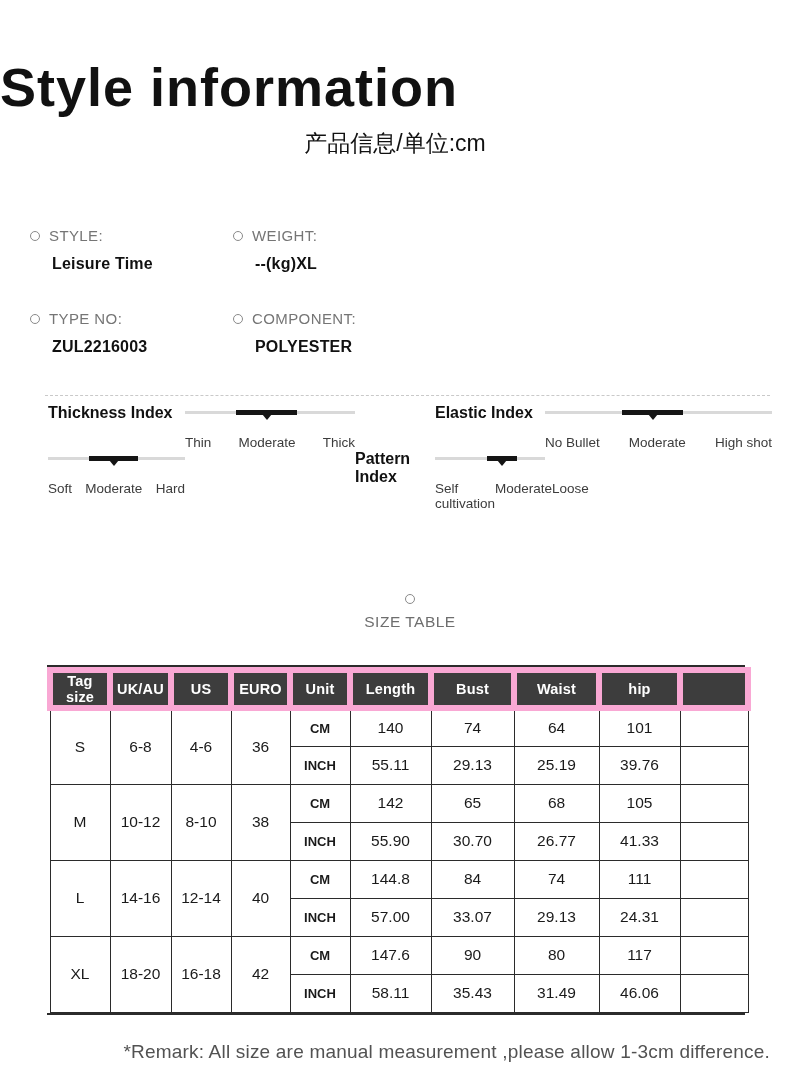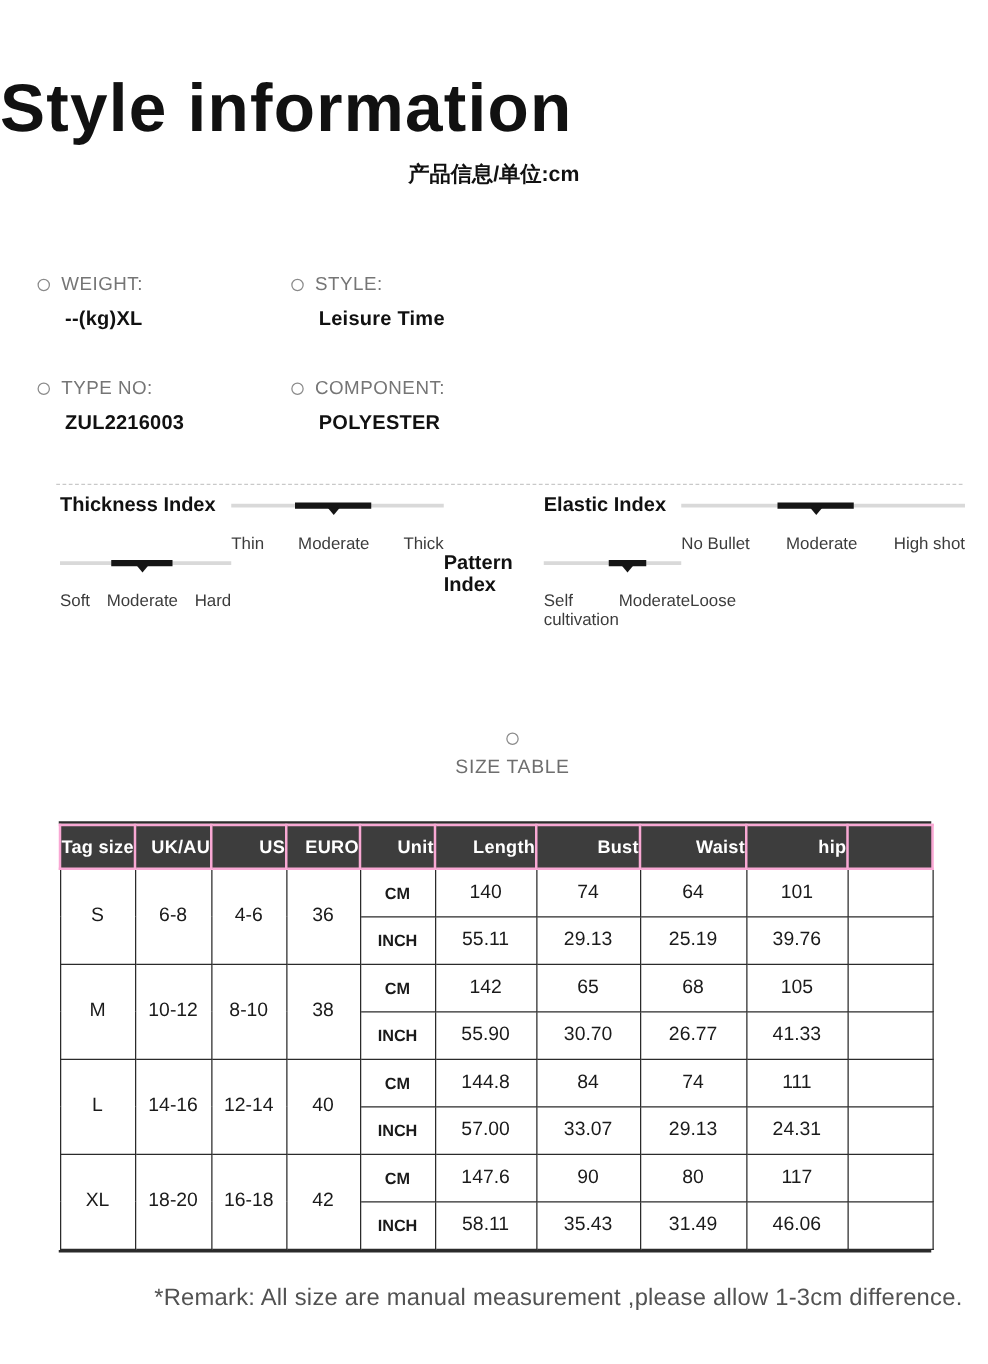--- a/index.html
+++ b/index.html
@@ -9,21 +9,21 @@
     font-family:"Liberation Sans", "DejaVu Sans", sans-serif;
     color:#141414;
   }
   .page { position:relative; width:790px; height:1091px; background:#fff; }
 
   
   .title {
     padding-top:56px; 
     font-size:54px; font-weight:bold; letter-spacing:1px; line-height:1.15; color:#111;
   }
-  .subtitle { margin-top:10px; text-align:center; font-size:17px; font-weight:bold; color:#111; }
+  .subtitle { margin-top:10px; text-align:center; font-size:23px; font-weight:normal; color:#111; }
 
   
   .fields {
     margin:68px 0 0 30px;
     display:grid; grid-template-columns:203px 420px; row-gap:37px;
   }
   .f-label { display:flex; align-items:center; gap:9px; color:#757575; font-size:15px; letter-spacing:0.4px; }
   .ring { width:10px; height:10px; border:1.5px solid #8a8a8a; border-radius:50%; flex:0 0 auto; }
   .f-value { margin:11px 0 0 22px; font-weight:bold; font-size:16px; color:#111; letter-spacing:0.2px; }
 
@@ -56,21 +56,21 @@
   .gapcol { }
 
   
   .table-wrap {
     width:698px; margin:34px 0 0 47px;
     border-top:2px solid #2b2b2b; border-bottom:2px solid #2b2b2b;
   }
   table.size { border-collapse:collapse; width:100%; table-layout:fixed; }
   table.size th {
     background:#3d3d3d; color:#fff; font-size:14.5px; font-weight:bold;
-    height:35px; border:2px solid #f9a8d4; letter-spacing:0.2px;text-align:right;
+    height:35px; border:6px solid #f9a8d4; letter-spacing:0.2px;
   }
   table.size td {
     border:1px solid #2b2b2b; text-align:center; height:38px;
     font-size:15.5px; color:#1a1a1a;
   }
   table.size td.unit { font-size:13px; font-weight:bold; }
   table.size td.blank { border:1px solid #2b2b2b; }
 
   .remark { margin-top:26px; text-align:right; padding-right:20px; color:#525252; font-size:19px; letter-spacing:0.2px; }
 </style>
@@ -79,30 +79,30 @@
 
 <div class="page">
 
   <div class="title">Style information</div>
   <div class="subtitle">产品信息/单位:cm</div>
 
   <div class="fields">
     <div>
       <div class="f-label">
         <span class="ring"></span>
+        <span>STYLE:</span>
+      </div>
+      <div class="f-value">Leisure Time</div>
+    </div>
+    <div>
+      <div class="f-label">
+        <span class="ring"></span>
         <span>WEIGHT:</span>
       </div>
       <div class="f-value">--(kg)XL</div>
-    </div>
-    <div>
-      <div class="f-label">
-        <span class="ring"></span>
-        <span>STYLE:</span>
-      </div>
-      <div class="f-value">Leisure Time</div>
     </div>
     <div>
       <div class="f-label">
         <span class="ring"></span>
         <span>TYPE NO:</span>
       </div>
       <div class="f-value">ZUL2216003</div>
     </div>
     <div>
       <div class="f-label">

